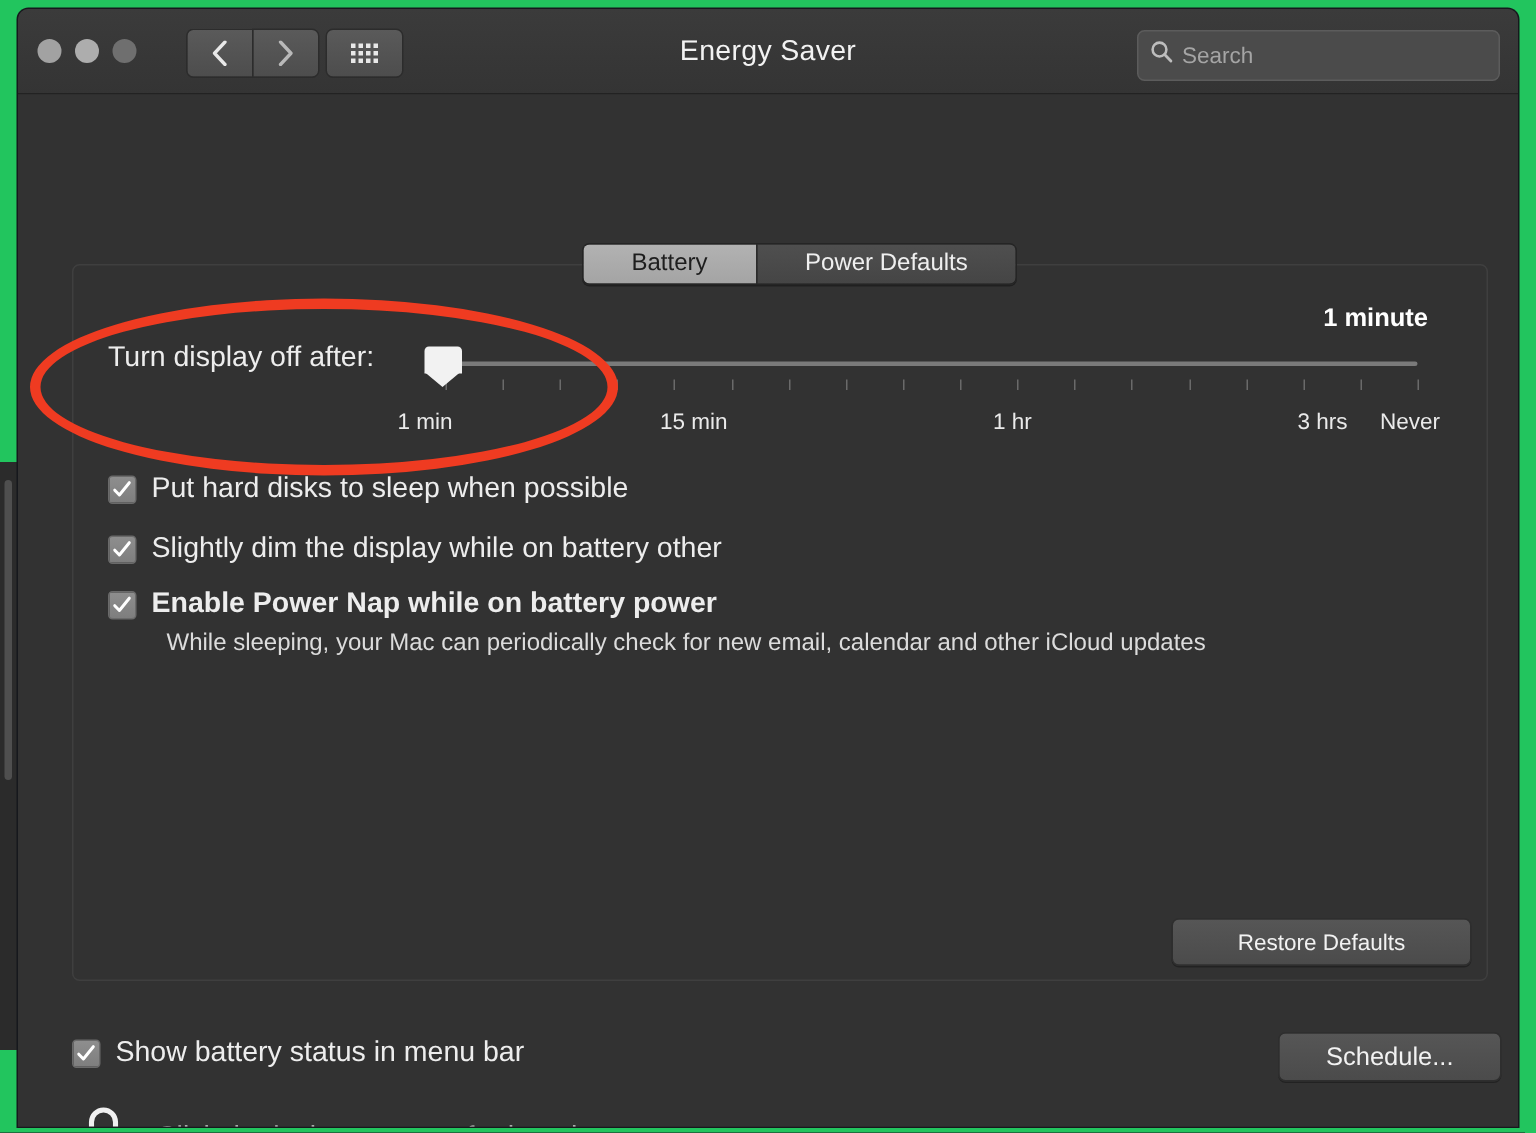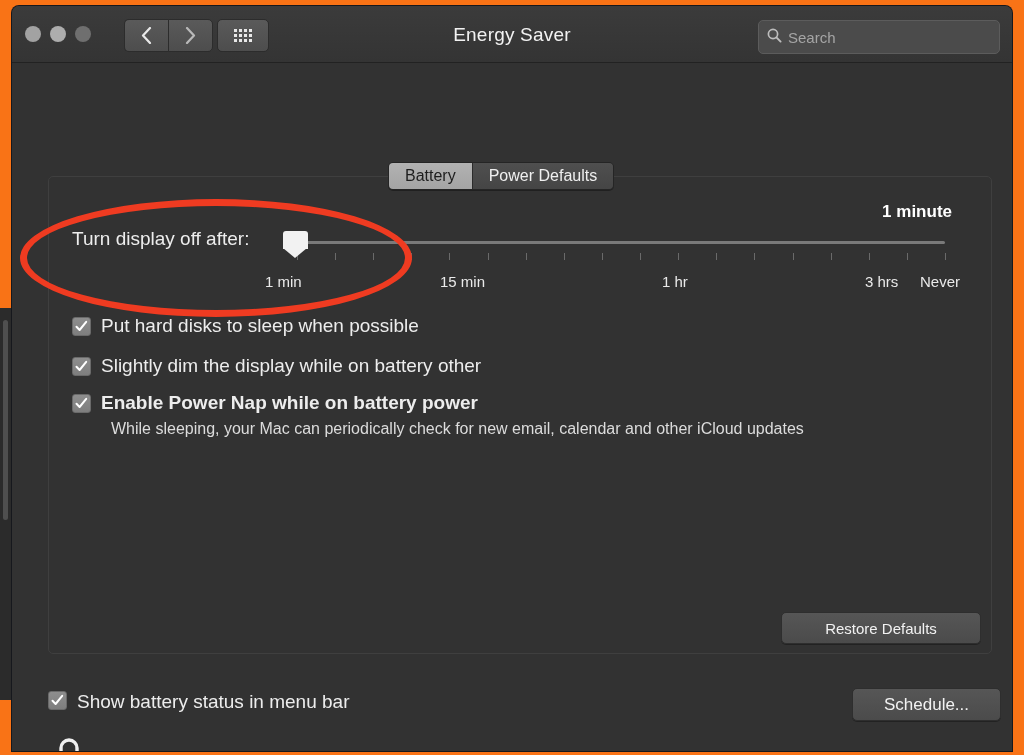--- a/index.html
+++ b/index.html
@@ -12,21 +12,21 @@
     height: 755px;
     overflow: hidden;
     font-family: "Liberation Sans", sans-serif;
     -webkit-font-smoothing: antialiased;
   }
 
   
   #desktop {
     position: absolute;
     inset: 0;
-    background: #f97316;
+    background: #22c55e;
   }
   
   #behind-window {
     position: absolute;
     left: 0;
     top: 308px;
     width: 12px;
     height: 392px;
     background: #2b2b2b;
     border-right: 1px solid #3a3a3a;
@@ -160,21 +160,21 @@
     position: absolute;
     left: 376px;
     top: 99px;
     display: flex;
     border-radius: 5px;
     overflow: hidden;
     border: 1px solid #252525;
     box-shadow: 0 1px 0 rgba(0,0,0,.35);
   }
   .tab {
-    padding: 0 16px;
+    padding: 0 32px;
     height: 26px;
     line-height: 26px;
     font-size: 16px;
     background: linear-gradient(#4f4f4f, #454545);
     color: #efefef;
   }
   .tab.active {
     background: linear-gradient(#b2b2b2, #a4a4a4);
     color: #1d1d1d;
   }
@@ -323,21 +323,21 @@
     height: 31px;
     font-size: 17px;
   }
 
   
   #menubar-cb-row {
     position: absolute;
     left: 36px;
     top: 628px;
     display: flex;
-    align-items: flex-start;
+    align-items: center;
   }
   #menubar-cb-row .cb-label { font-size: 19px; }
 
   #lock-area {
     position: absolute;
     left: 36px;
     top: 672px;
     display: flex;
     align-items: center;
   }

